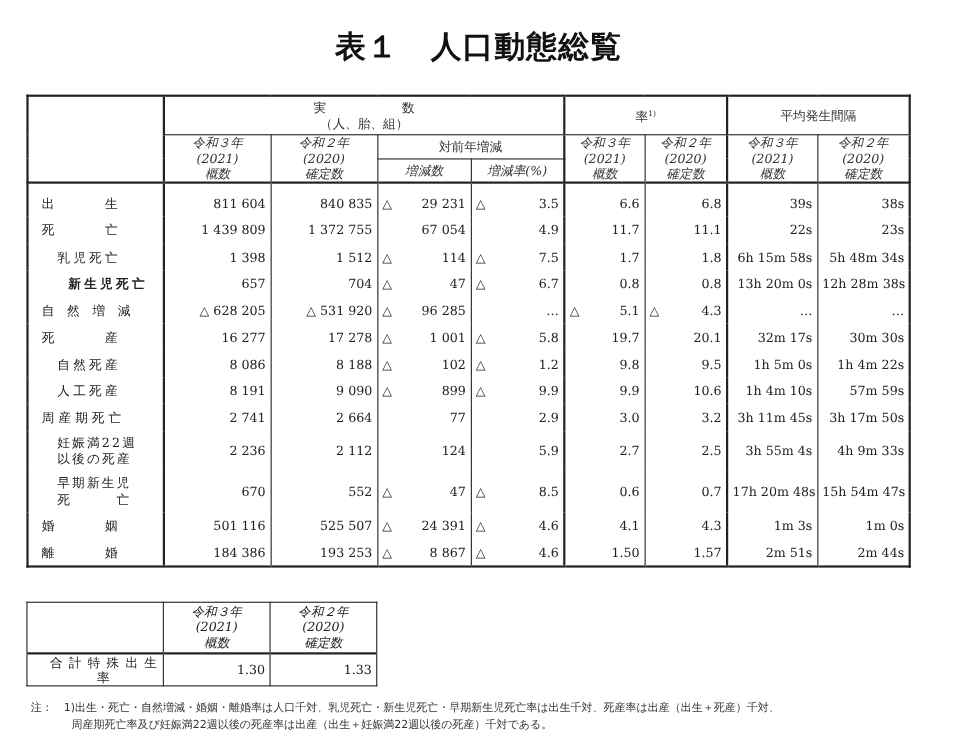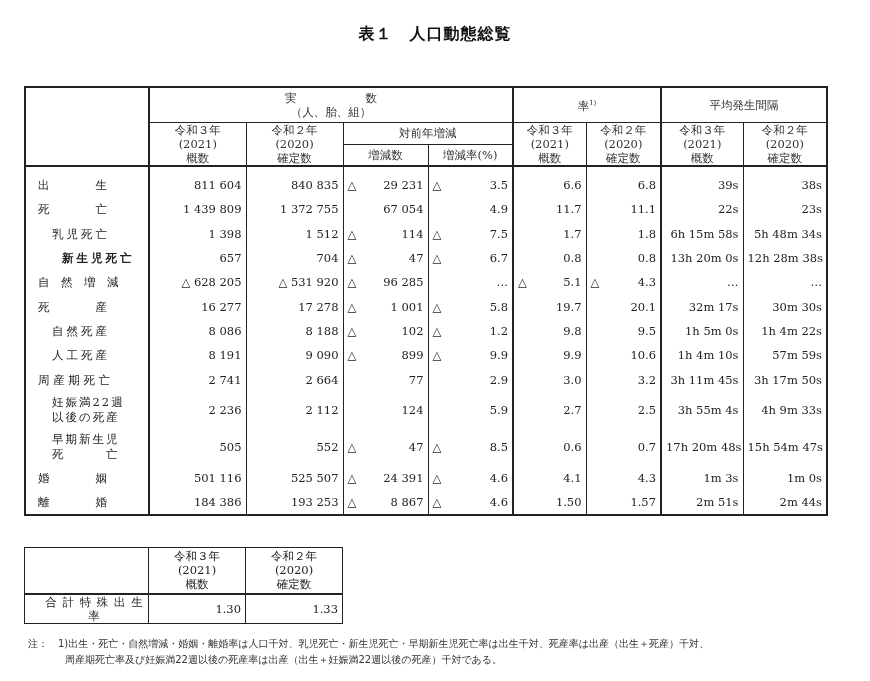--- a/index.html
+++ b/index.html
@@ -1,22 +1,22 @@
 <!DOCTYPE html>
 <html><head>
 <meta charset="utf-8">
 <style>
   html, body { margin:0; padding:0; background:#ffffff; }
   body { width:870px; height:681px; position:relative; font-family:"DejaVu Serif","Liberation Serif",serif; color:#222; overflow:hidden; }
-  .title { position:absolute; left:0; width:870px; top:24px; text-align:center; font-family:"DejaVu Sans","Liberation Sans",sans-serif; font-weight:bold; font-size:16px; letter-spacing:1px; color:#111; }
+  .title { position:absolute; left:0; width:870px; top:24px; text-align:center; font-family:"DejaVu Sans","Liberation Sans",sans-serif; font-weight:bold; font-size:28px; letter-spacing:1px; color:#111; }
   table { border-collapse:collapse; position:absolute;border-radius:18px; }
   table.main { left:24px; top:86px; width:802px; table-layout:fixed; }
   table.main td, table.main th { font-size:11.5px; font-weight:normal; padding:0 4px; line-height:14px; }
   .hdr td { text-align:center; border:1px solid #222; vertical-align:middle; color:#333; }
-  .thick-b { border-bottom:2px solid #222 !important; }
+  .thick-b { border-bottom:2px solid #222 !important;font-style:italic; }
   .outer-l { border-left:2px solid #222 !important; }
   .outer-r { border-right:2px solid #222 !important; }
   .outer-t { border-top:2px solid #222 !important; }
   .body td { border-left:1px solid #222; border-right:1px solid #222; text-align:right; height:24.3px; white-space:nowrap; }
   .body td.lab { text-align:left; padding-left:12px; letter-spacing:0; }
   .body tr.last td { border-bottom:2px solid #222; }
   .body tr.tall td { height:37px; }
   .body tr.first td { padding-top:6px; }
   .sep { border-left:2px solid #222 !important; }
   .tri { float:left; }
@@ -202,21 +202,21 @@
         <td>2 112</td>
         <td class=""><span class="tri"></span><span>124</span></td>
         <td class=""><span class="tri"></span><span>5.9</span></td>
         <td class="sep"><span class="tri"></span><span>2.7</span></td>
         <td class=""><span class="tri"></span><span>2.5</span></td>
         <td class="sep">3h 55m 4s</td>
         <td class="outer-r">4h 9m 33s</td>
       </tr>
       <tr class="tall">
         <td class="lab outer-l"><span class="two"><span>早期新生児</span><br><span>死　　　亡</span></span></td>
-        <td class="sep">505</td>
+        <td class="sep">670</td>
         <td>552</td>
         <td class=""><span class="tri">△</span><span>47</span></td>
         <td class=""><span class="tri">△</span><span>8.5</span></td>
         <td class="sep"><span class="tri"></span><span>0.6</span></td>
         <td class=""><span class="tri"></span><span>0.7</span></td>
         <td class="sep">17h 20m 48s</td>
         <td class="outer-r">15h 54m 47s</td>
       </tr>
       <tr>
         <td class="lab outer-l"><span>婚　　　　姻</span></td>

